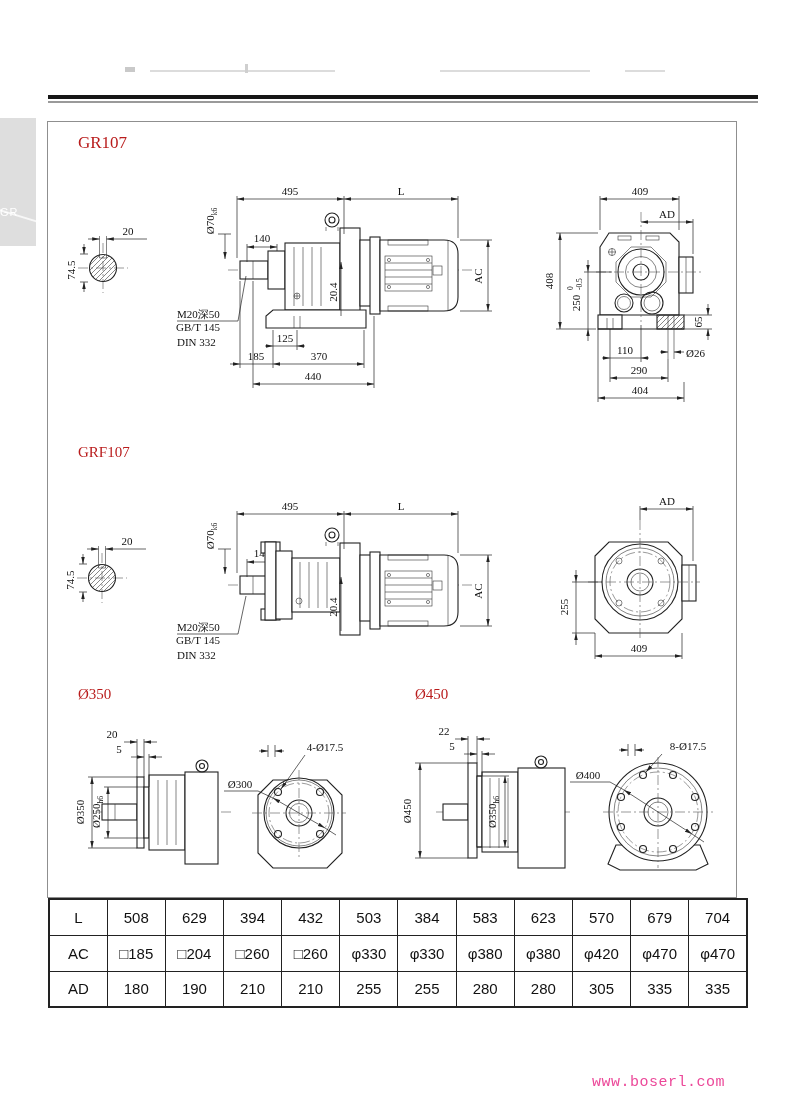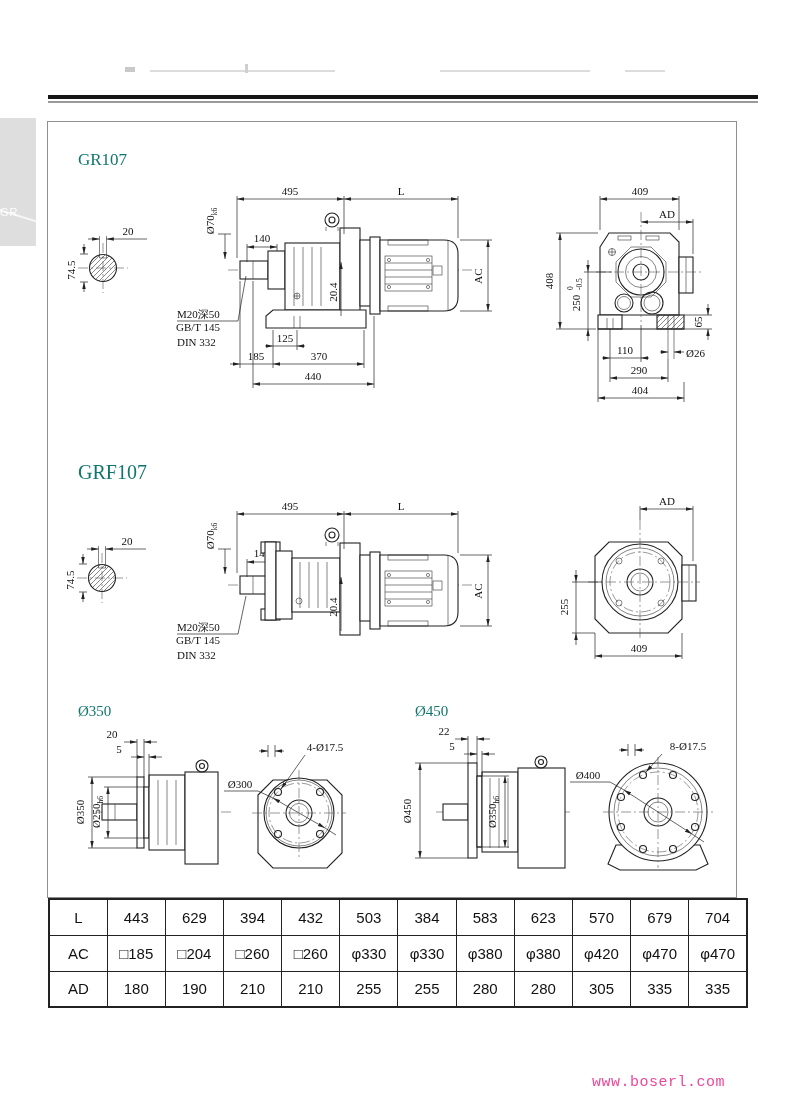--- a/index.html
+++ b/index.html
@@ -13,23 +13,23 @@
   .rule1{position:absolute;left:48px;top:95px;width:710px;height:3.5px;background:#161616;}
   .rule2{position:absolute;left:48px;top:101px;width:710px;height:1.5px;background:#9a9a9a;}
   
   .side-tab{position:absolute;left:0;top:118px;width:36px;height:128px;background:#dedede;overflow:hidden;}
   .side-tab .gr{position:absolute;left:0;top:88px;width:36px;text-align:left;color:#ffffff;
     font-size:11px;font-family:"Liberation Sans",sans-serif;letter-spacing:1px;}
   .tab-diag{position:absolute;left:-8px;top:98px;width:60px;height:1.5px;background:#f7f7f7;transform:rotate(17deg);}
   
   .content-box{position:absolute;left:47px;top:121px;width:690px;height:777px;border:1px solid #8f8f8f;box-sizing:border-box;background:#fff;}
   
-  .sec-title{position:absolute;font-family:"Liberation Serif",serif;color:#0f766e;margin-top:17px;}
+  .sec-title{position:absolute;font-family:"Liberation Serif",serif;color:#b91c1c;}
   .t-gr107{left:78px;top:133px;font-size:17px;}
-  .t-grf107{left:78px;top:444px;font-size:20px;text-align:right;}
+  .t-grf107{left:78px;top:444px;font-size:15px;text-align:right;}
   .t-f350{left:78px;top:686px;font-size:15px;}
   .t-f450{left:415px;top:686px;font-size:15px;}
   
   svg{position:absolute;}
   svg .ln{fill:none;stroke:#222;stroke-width:1.1;}
   svg .fw{fill:#ffffff;stroke:#222;stroke-width:1.1;}
   svg .tn{fill:none;stroke:#333;stroke-width:0.6;}
   svg .dm{fill:none;stroke:#222;stroke-width:0.7;}
   svg .cl{fill:none;stroke:#555;stroke-width:0.6;stroke-dasharray:10 3 2 3;}
   svg text{font-family:"Liberation Serif",serif;font-size:11px;fill:#111;}
@@ -432,21 +432,21 @@
     <line class="dm" x1="610" y1="782" x2="624" y2="790"></line>
     <line class="dm" x1="624" y1="790" x2="692" y2="834" marker-start="url(#arC)" marker-end="url(#arC)"></line>
     <line class="dm" x1="692" y1="834" x2="704" y2="842"></line>
   </g>
 </svg>
 
 <table class="dim-table">
   <tbody>
   <tr class="row-h">
     <td>L</td>
-    <td>443</td>
+    <td>508</td>
     <td>629</td>
     <td>394</td>
     <td>432</td>
     <td>503</td>
     <td>384</td>
     <td>583</td>
     <td>623</td>
     <td>570</td>
     <td>679</td>
     <td>704</td>

